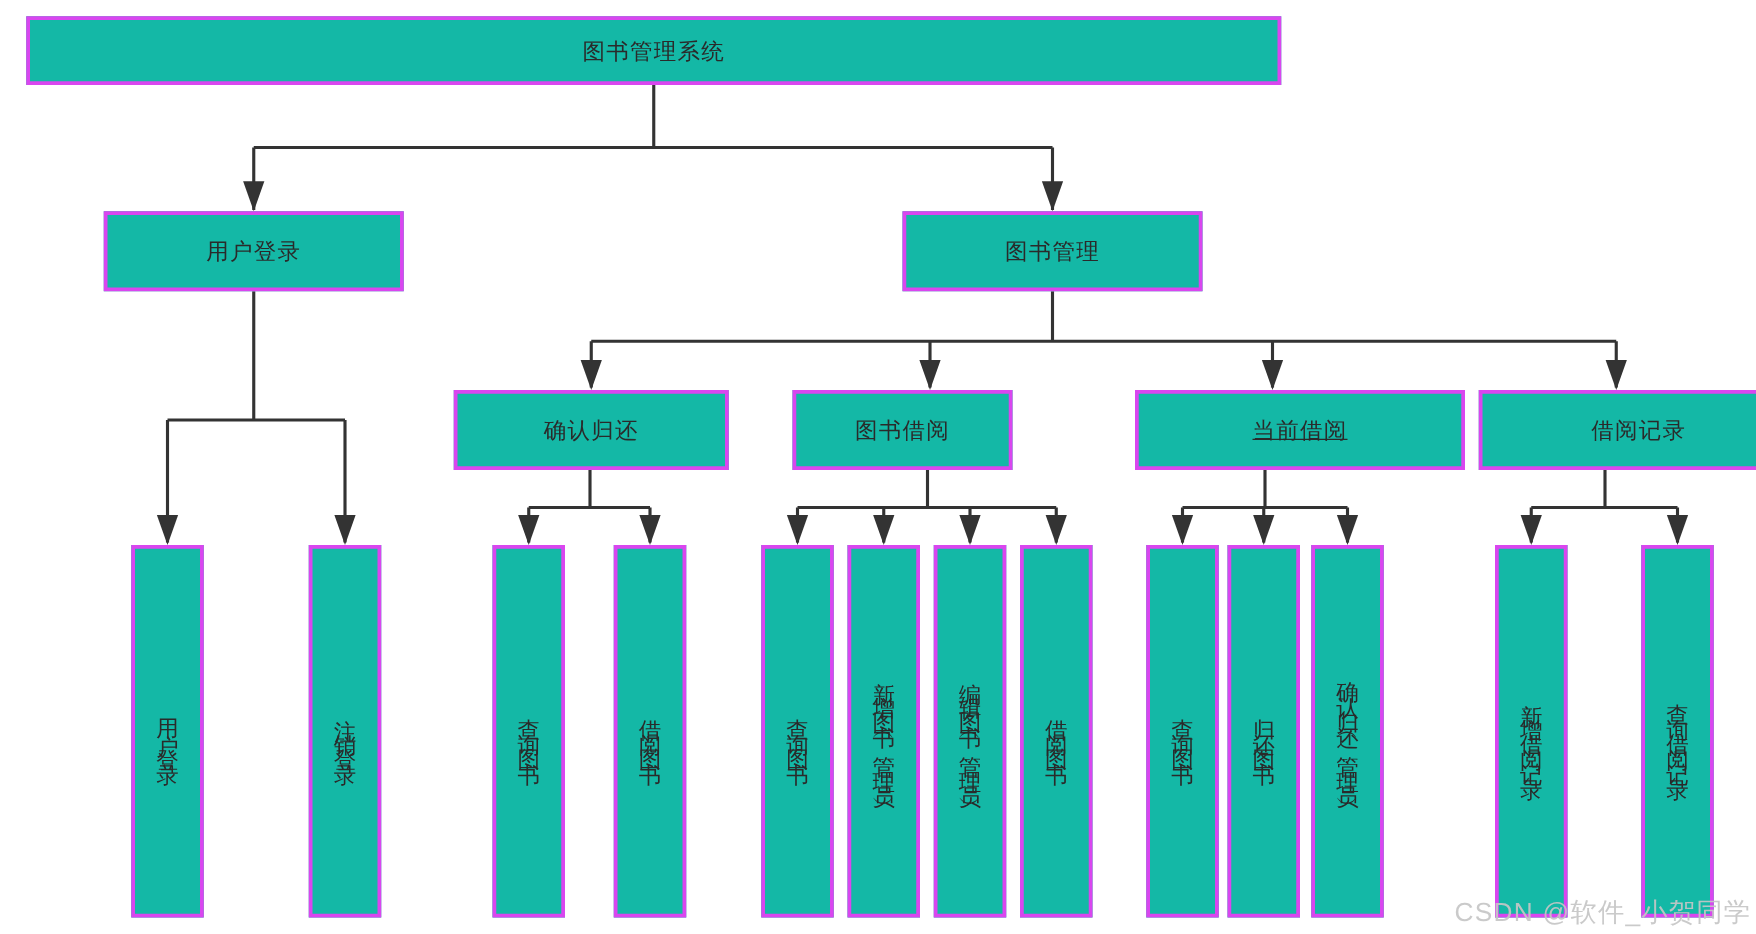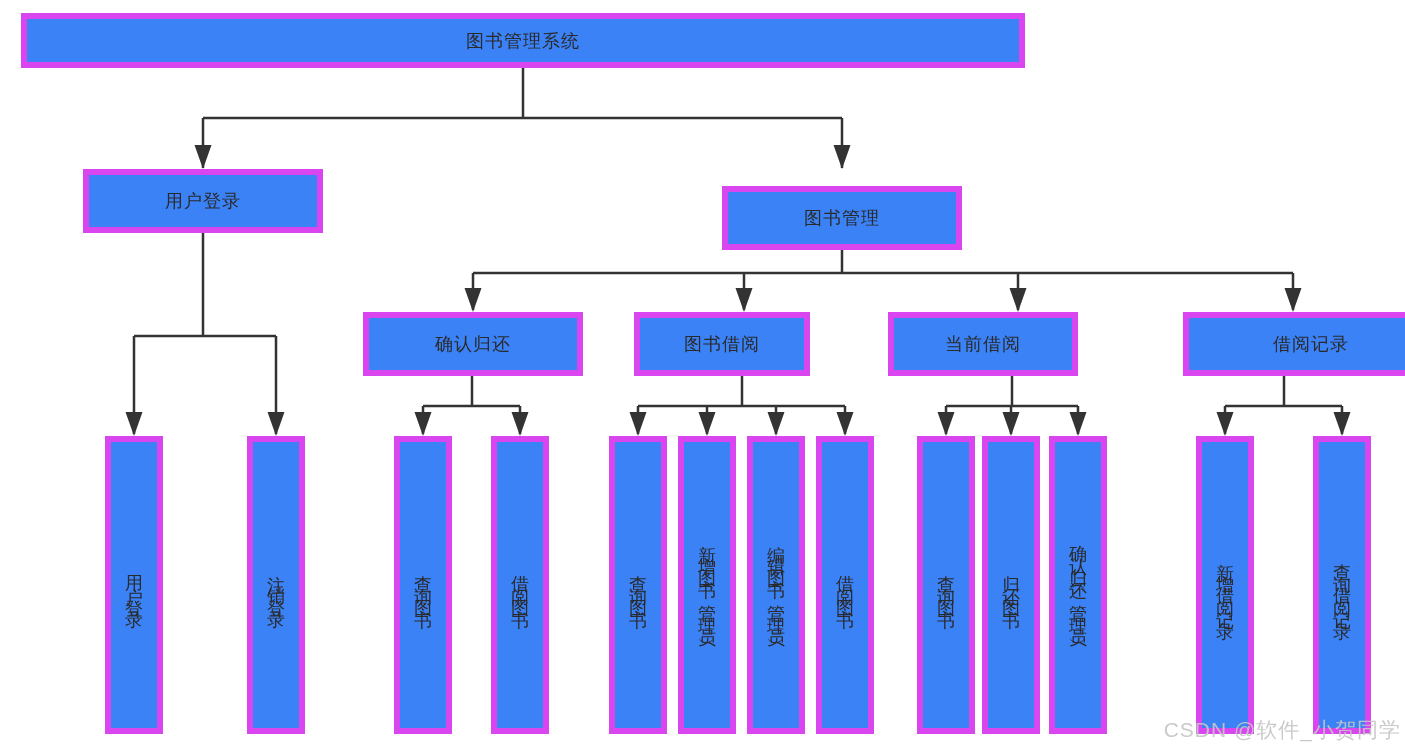--- a/index.html
+++ b/index.html
@@ -2,22 +2,22 @@
 <html><head>
 <meta charset="utf-8">
 <style>
   html,body{margin:0;padding:0;background:#ffffff;}
   .stage{
     position:relative;width:1405px;height:747px;background:#ffffff;
     font-family:"Liberation Sans", sans-serif;overflow:hidden;
   }
   .wires{position:absolute;left:0;top:0;z-index:1;pointer-events:none;}
   .box{
-    position:absolute;box-sizing:border-box;background:#3b82f6;
-    border:6px solid #d946ef;color:#2a2a2a;z-index:2;
+    position:absolute;box-sizing:border-box;background:#14b8a6;
+    border:3px solid #d946ef;color:#2a2a2a;z-index:2;
     display:flex;align-items:center;justify-content:center;
   }
   .hbox{font-size:18px;letter-spacing:1px;white-space:nowrap;}
   .vbox span{
     writing-mode:vertical-rl;text-orientation:mixed;
     font-size:18px;letter-spacing:12px;line-height:1;
   }
   .watermark{
     position:absolute;right:4px;bottom:3px;z-index:5;
     font-size:21px;color:rgba(198,198,198,0.92);
@@ -58,25 +58,25 @@
       <polygon points="1002.5,412 1019.5,412 1011,436"></polygon>
       <polygon points="1069.5,412 1086.5,412 1078,436"></polygon>
       <polygon points="1216.5,412 1233.5,412 1225,436"></polygon>
       <polygon points="1333.5,412 1350.5,412 1342,436"></polygon>
     </g>
   </svg>
 
   <div class="box hbox" style="left:21px;top:13px;width:1004px;height:55px;">图书管理系统</div>
 
   <div class="box hbox" style="left:83px;top:169px;width:240px;height:64px;">用户登录</div>
-  <div class="box hbox" style="left:722px;top:169px;width:240px;height:64px;margin-top:17px;">图书管理</div>
+  <div class="box hbox" style="left:722px;top:169px;width:240px;height:64px;">图书管理</div>
 
   <div class="box hbox" style="left:363px;top:312px;width:220px;height:64px;">确认归还</div>
   <div class="box hbox" style="left:634px;top:312px;width:176px;height:64px;font-family:Liberation Mono, monospace;">图书借阅</div>
-  <div class="box hbox" style="left:888px;top:312px;width:190px;height:64px;">当前借阅</div>
+  <div class="box hbox" style="left:908px;top:312px;width:264px;height:64px;text-decoration:underline;">当前借阅</div>
   <div class="box hbox" style="left:1183px;top:312px;width:256px;height:64px;">借阅记录</div>
 
   <div class="box vbox" style="left:105px;top:436px;width:58px;height:298px;">
     <span>用户登录</span>
   </div>
   <div class="box vbox" style="left:247px;top:436px;width:58px;height:298px;">
     <span>注销登录</span>
   </div>
 
   <div class="box vbox" style="left:394px;top:436px;width:58px;height:298px;">

